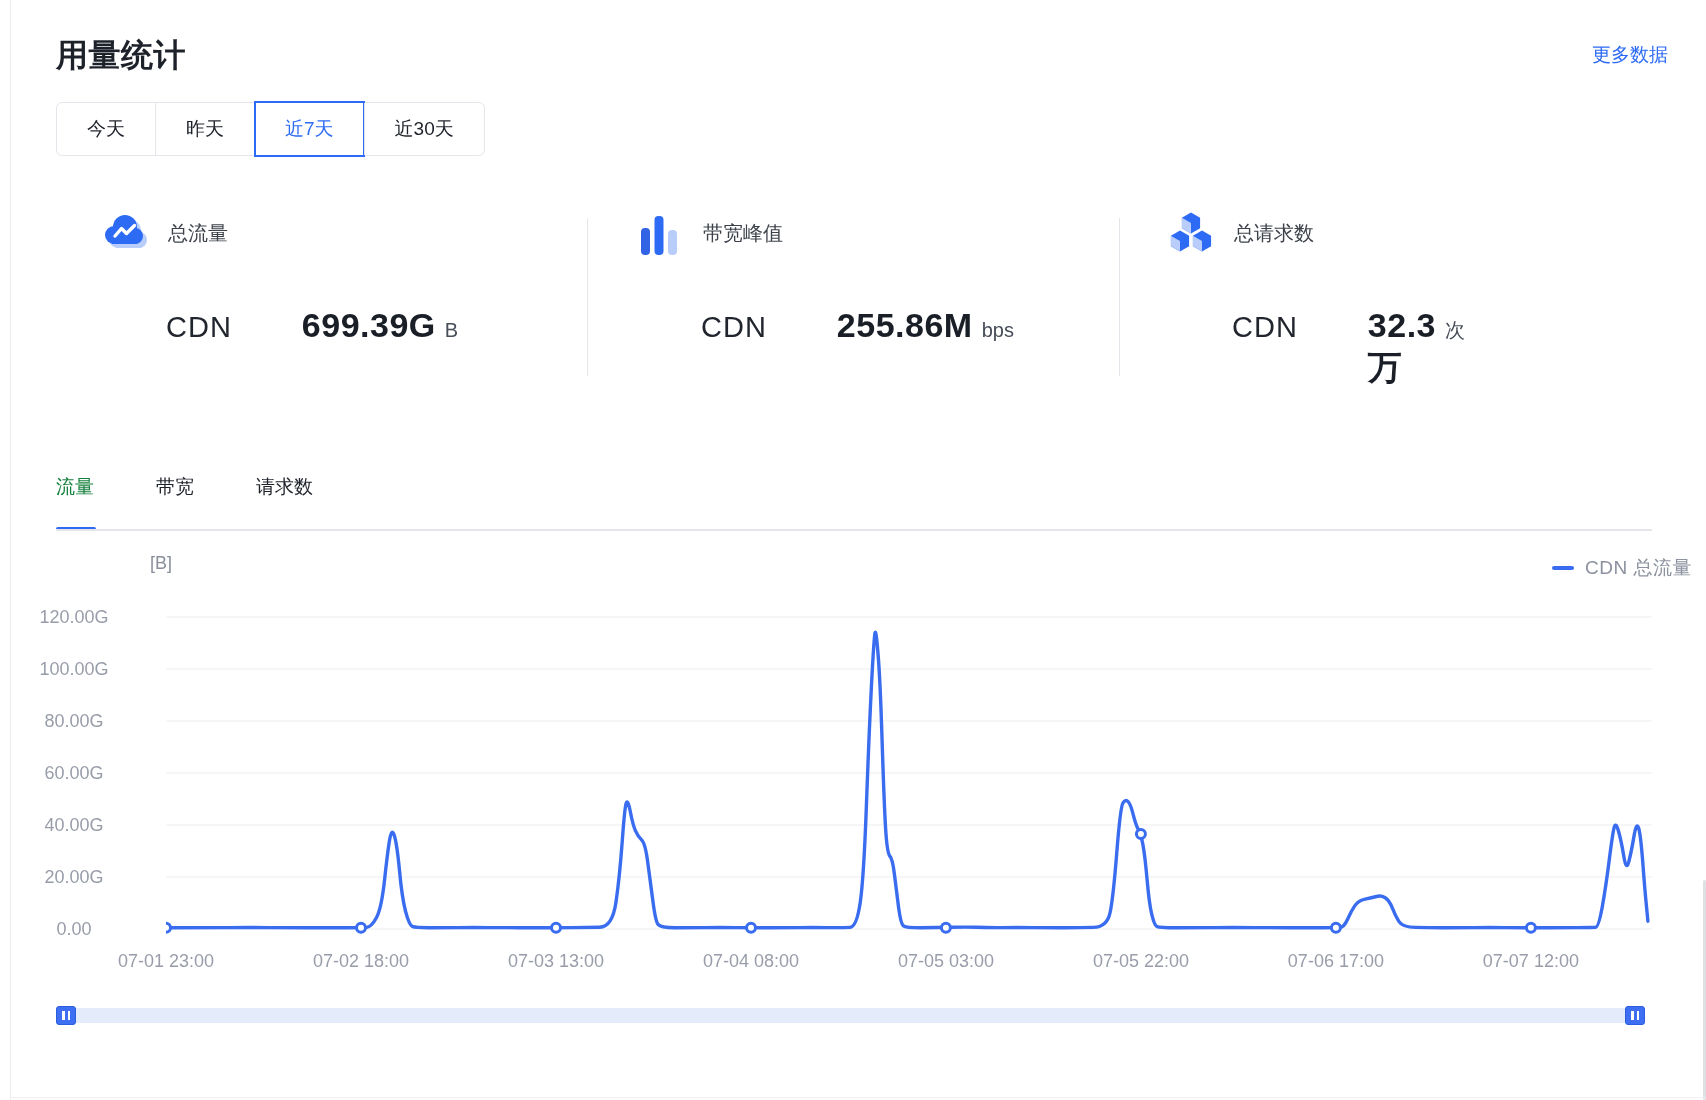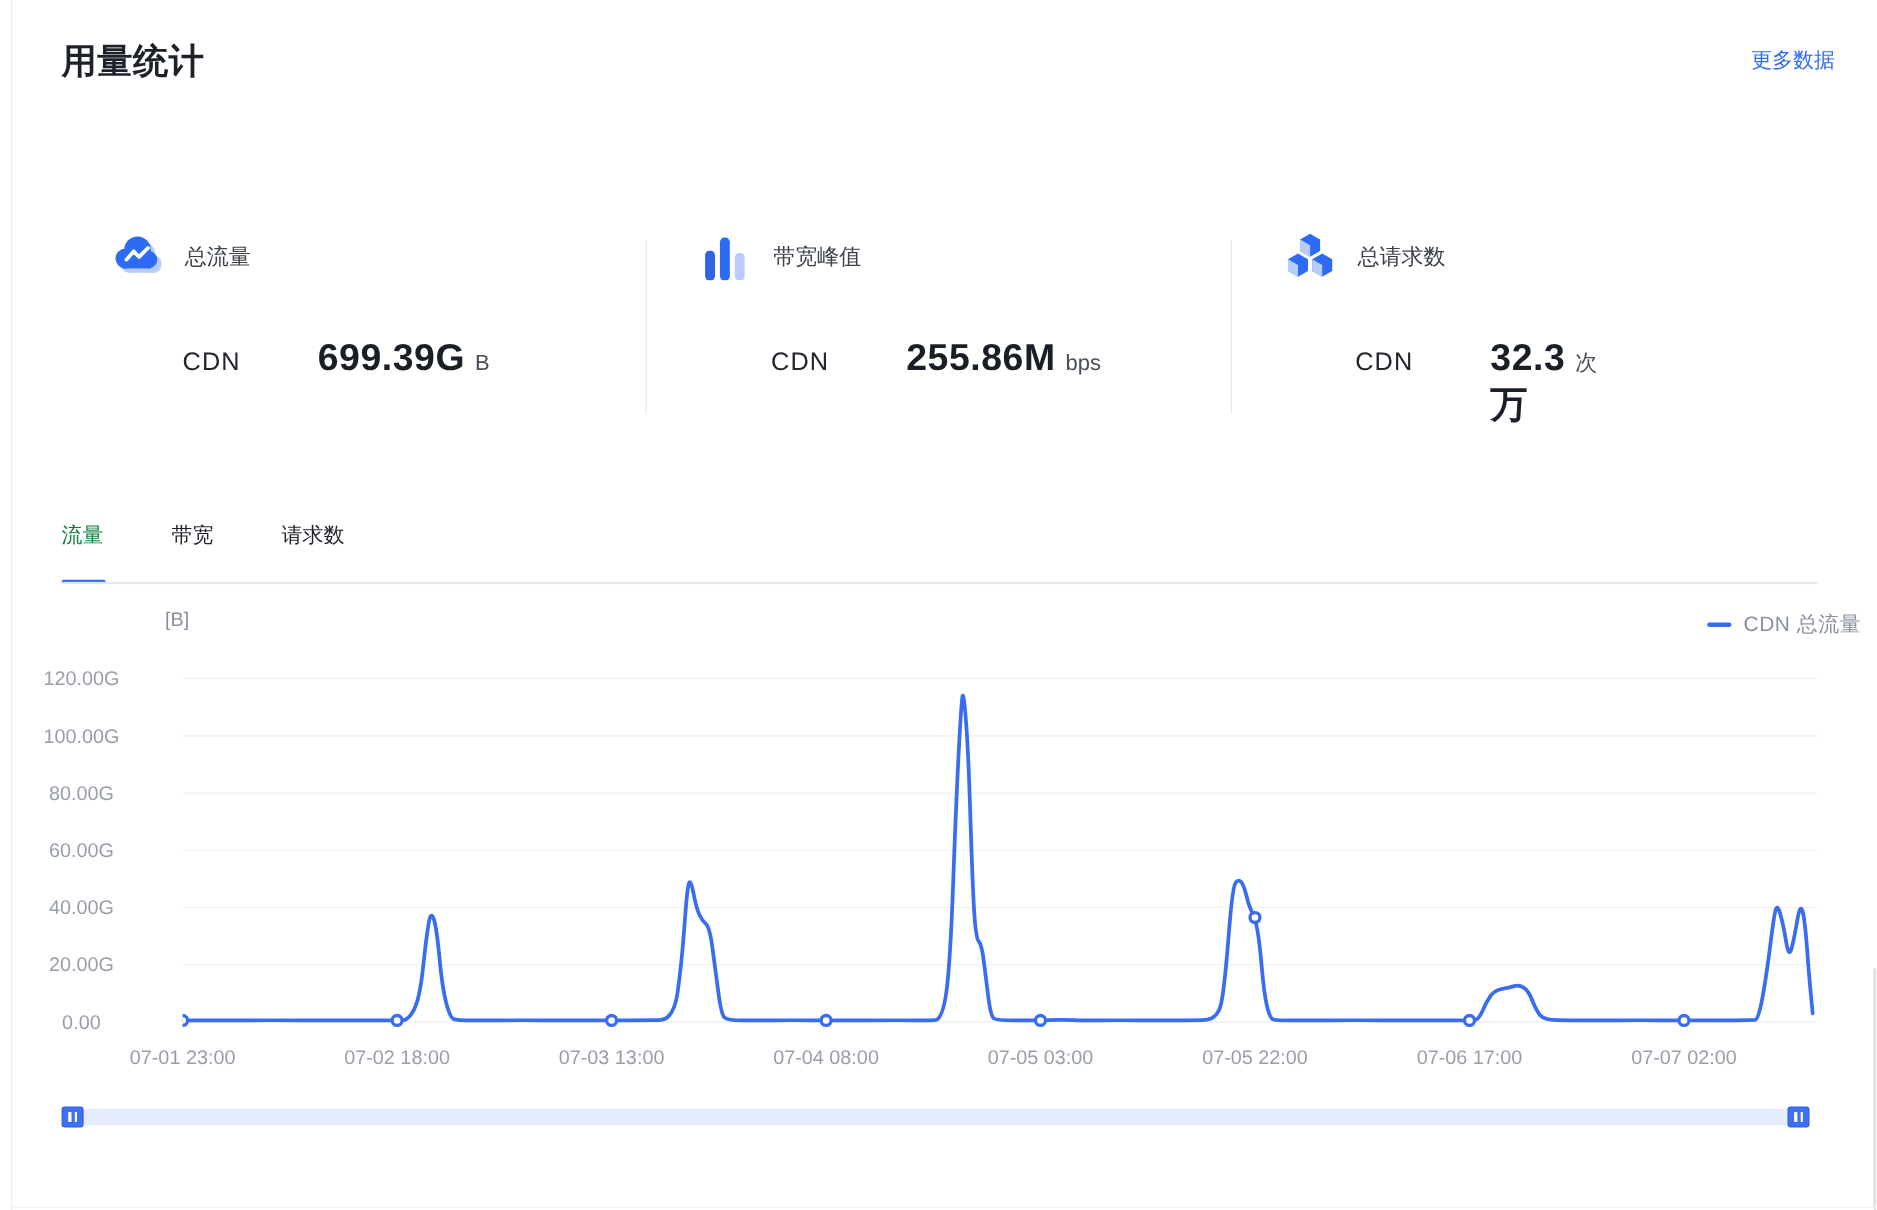--- a/index.html
+++ b/index.html
@@ -19,21 +19,21 @@
   .range-btn { position:relative; height:52px; line-height:52px; padding:0 30px; font-size:19px; color:#1d2129; cursor:pointer; white-space:nowrap; }
   .range-btn + .range-btn { border-left:1px solid #e5e6eb; }
   .range-btn.active { color:#2e6bf5; }
   .range-btn.active::after { content:""; position:absolute; left:-1px; right:-1px; top:-2px; bottom:-2px; border:2px solid #2e6bf5; pointer-events:none; }
 
   .stat-card { position:absolute; top:210px; height:160px; }
   .stat-head { display:flex; align-items:center; gap:20px; height:46px; }
   .stat-icon { width:46px; height:44px; display:flex; align-items:center; justify-content:center; }
   .stat-label { font-size:20px; color:#3d424a; }
   .stat-line { position:absolute; left:64px; top:96px; display:flex; align-items:baseline; }
-  .stat-product { font-size:23px; font-weight:500; color:#21252d; letter-spacing:1px; }
+  .stat-product { font-size:29px; font-weight:500; color:#21252d; letter-spacing:1px; }
   .stat-value { font-size:34px; font-weight:700; color:#1a1e26; margin-left:70px; letter-spacing:0.5px; }
   .stat-unit { font-size:20px; color:#474d59; margin-left:9px; }
   .stat-divider { position:absolute; top:218px; width:1px; height:158px; background:#e5e6eb; }
 
   .metric-tab { position:absolute; top:474px; font-size:19px; color:#1d2129; cursor:pointer; }
   .metric-tab.active { color:#15803d; }
   .tabs-track { position:absolute; left:56px; top:529px; width:1596px; height:2px; background:#e5e6eb; }
   .tabs-active-bar { position:absolute; left:56px; top:527px; width:40px; height:4px; border-radius:2px; background:#2e6bf5; }
 
   .chart-unit { position:absolute; left:150px; top:553px; font-size:18px; color:#8a8f9b; }
@@ -53,20 +53,26 @@
 <body>
 
 <div class="page">
   <div class="left-edge"></div>
   <div class="scroll-thumb"></div>
   <div class="bottom-edge"></div>
 
   <div class="page-title">用量统计</div>
   <a class="more-link">更多数据</a>
 
+  <div class="range-group">
+    <div class="range-btn">今天</div>
+    <div class="range-btn">昨天</div>
+    <div class="range-btn active">近7天</div>
+    <div class="range-btn">近30天</div>
+  </div>
 
   <div class="stat-card" style="left:102px;">
     <div class="stat-head">
       <span class="stat-icon">
         <svg width="46" height="42" viewBox="0 0 46 42">
           <g fill="#b9cdfb" transform="translate(4,4)">
             <circle cx="12" cy="23" r="9"></circle>
               <circle cx="23" cy="15" r="12"></circle>
               <circle cx="33" cy="24" r="8"></circle>
               <rect x="10" y="20" width="25" height="12"></rect>
@@ -177,21 +183,21 @@
       <circle cx="1364.9" cy="367.7" r="4.5" fill="#ffffff" stroke="#3a6cf0" stroke-width="3"></circle>
     </svg>
   <div id="x-labels">
       <div class="x-label" style="left: 81px;">07-01 23:00</div>
       <div class="x-label" style="left: 275.986px;">07-02 18:00</div>
       <div class="x-label" style="left: 470.972px;">07-03 13:00</div>
       <div class="x-label" style="left: 665.959px;">07-04 08:00</div>
       <div class="x-label" style="left: 860.945px;">07-05 03:00</div>
       <div class="x-label" style="left: 1055.93px;">07-05 22:00</div>
       <div class="x-label" style="left: 1250.92px;">07-06 17:00</div>
-      <div class="x-label" style="left: 1445.9px;">07-07 02:00</div>
+      <div class="x-label" style="left: 1445.9px;">07-07 12:00</div>
     </div>
 
   <div class="slider-track"></div>
   <div class="slider-handle" style="left:56px;">
       <i></i>
       <i></i>
     </div>
   <div class="slider-handle" style="left:1625px;">
       <i></i>
       <i></i>

